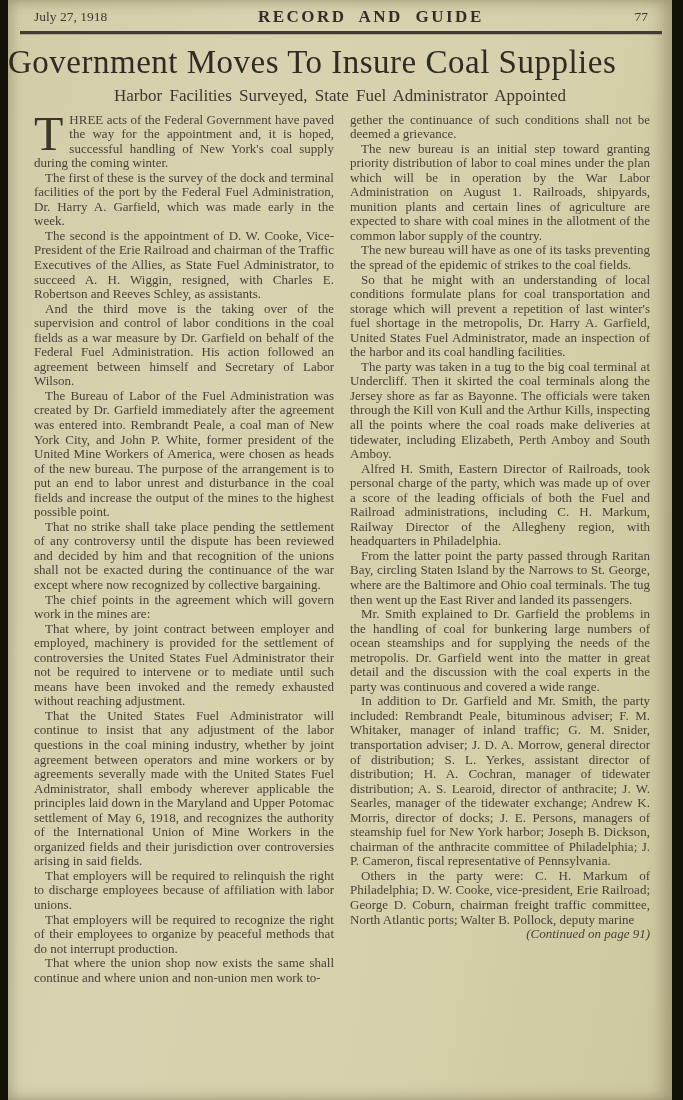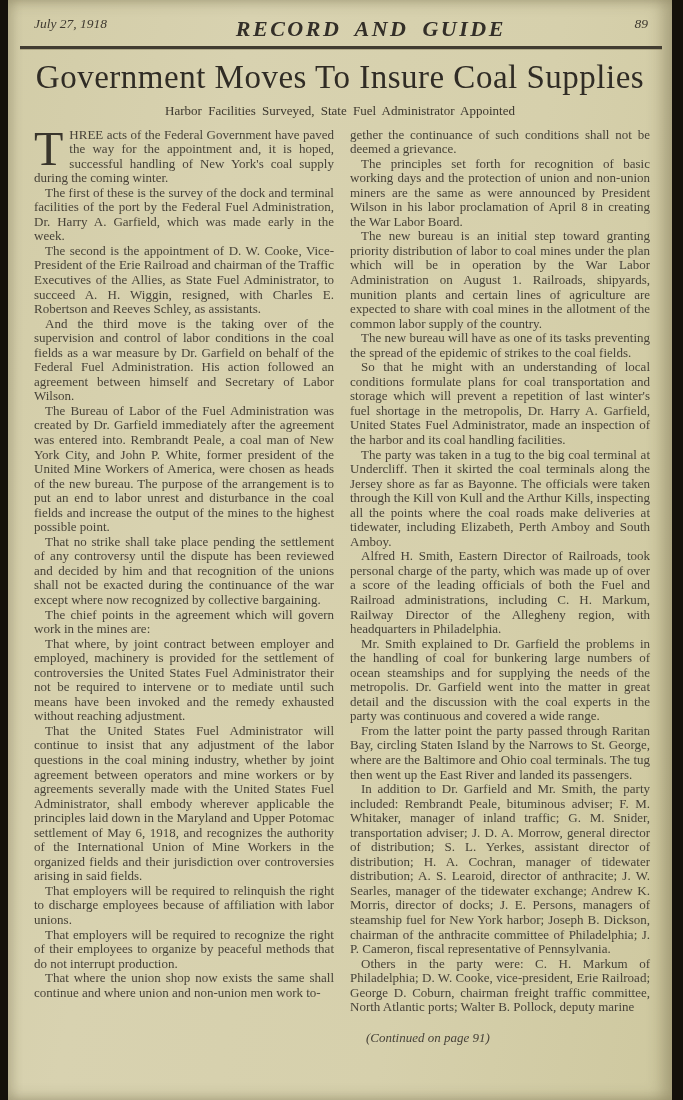--- a/index.html
+++ b/index.html
@@ -18,53 +18,51 @@
     width: 664px;
     height: 1100px;
     background: linear-gradient(100deg, #d2cca7 0%, #d8d2b0 28%, #d6d0ac 65%, #cec89f 100%);
     box-shadow: inset -9px 0 16px rgba(64,54,24,0.30), inset 6px 0 10px rgba(64,54,24,0.16);
     color: #47423a;
     overflow: hidden;
   }
   .masthead {
     display: flex;
     justify-content: space-between;
-    align-items: flex-start;
-    padding: 16px 24px 0 26px;
+    align-items: center;
+    padding: 7px 24px 0 26px;
     font-size: 13.5px;
     color: #3f3a31;
-    font-style: italic;
   }
   .masthead .mh-title {
     font-weight: bold;
-    font-size: 22px;
+    font-size: 17px;
     letter-spacing: 2.5px;
     word-spacing: 6px;
     color: #332f28;
   }
   .mh-rule {
     height: 3px;
     background: #413c31;
     margin: 4px 10px 0 12px;
     box-shadow: 0 1px 0 rgba(64,54,24,0.25);
   }
   h1.headline {
     margin: 10px 0 0 0;
-    text-align: center;
     font-weight: normal;
     font-size: 33px;
     line-height: 36px;
     letter-spacing: 0.5px;
     white-space: nowrap;
     color: #302c25;
   }
   .subhead {
     margin: 7px 0 0 0;
     text-align: center;
-    font-size: 13px;
+    font-size: 17px;
     line-height: 18.5px;
     font-weight: normal;
     word-spacing: 3px;
     color: #3c372e;
   }
   .subhead span { display: block; }
   .cols {
     display: flex;
     gap: 16px;
     padding: 7px 22px 0 26px;
@@ -77,36 +75,36 @@
   .para { margin: 0; text-indent: 11px; }
   .para.lead, .para.noindent { text-indent: 0; }
   .dropcap {
     float: left;
     font-size: 48px;
     line-height: 37px;
     padding: 2px 6px 0 0;
     color: #39352c;
   }
   .continued {
-    margin: 16px;
-    text-align: left;
+    margin: 0;
+    text-align: right;
     text-indent: 0;
     font-style: italic;
   }
 </style>
 </head>
 <body>
 
 <div class="scan">
   <div class="paper">
 
     <div class="masthead">
       <span class="mh-date">July 27, 1918</span>
       <span class="mh-title">RECORD AND GUIDE</span>
-      <span class="mh-page">89</span>
+      <span class="mh-page">77</span>
     </div>
 
     <div class="mh-rule"></div>
 
     <h1 class="headline">Government Moves To Insure Coal Supplies</h1>
 
     <h2 class="subhead">
       <span>Harbor Facilities Surveyed, State Fuel Administrator Appointed</span>
     </h2>
 
@@ -122,28 +120,27 @@
         <p class="para">The chief points in the agreement which will govern work in the mines are:</p>
         <p class="para">That where, by joint contract between employer and employed, machinery is provided for the settlement of controversies the United States Fuel Administrator their not be required to intervene or to mediate until such means have been invoked and the remedy exhausted without reaching adjustment.</p>
         <p class="para">That the United States Fuel Administrator will continue to insist that any adjustment of the labor questions in the coal mining industry, whether by joint agreement between operators and mine workers or by agreements severally made with the United States Fuel Administrator, shall embody wherever applicable the principles laid down in the Maryland and Upper Potomac settlement of May 6, 1918, and recognizes the authority of the International Union of Mine Workers in the organized fields and their jurisdiction over controversies arising in said fields.</p>
         <p class="para">That employers will be required to relinquish the right to discharge employees because of affiliation with labor unions.</p>
         <p class="para">That employers will be required to recognize the right of their employees to organize by peaceful methods that do not interrupt production.</p>
         <p class="para">That where the union shop now exists the same shall continue and where union and non-union men work to-</p>
       </div>
 
       <div class="col">
         <p class="para noindent">gether the continuance of such conditions shall not be deemed a grievance.</p>
-        <p class="para">The principles set forth for recognition of basic working days and the protection of union and non-union miners are the same as were announced by President Wilson in his labor proclamation of April 8 in creating the War Labor Board.</p>
         <p class="para">The new bureau is an initial step toward granting priority distribution of labor to coal mines under the plan which will be in operation by the War Labor Administration on August 1. Railroads, shipyards, munition plants and certain lines of agriculture are expected to share with coal mines in the allotment of the common labor supply of the country.</p>
         <p class="para">The new bureau will have as one of its tasks preventing the spread of the epidemic of strikes to the coal fields.</p>
         <p class="para">So that he might with an understanding of local conditions formulate plans for coal transportation and storage which will prevent a repetition of last winter's fuel shortage in the metropolis, Dr. Harry A. Garfield, United States Fuel Administrator, made an inspection of the harbor and its coal handling facilities.</p>
         <p class="para">The party was taken in a tug to the big coal terminal at Undercliff. Then it skirted the coal terminals along the Jersey shore as far as Bayonne. The officials were taken through the Kill von Kull and the Arthur Kills, inspecting all the points where the coal roads make deliveries at tidewater, including Elizabeth, Perth Amboy and South Amboy.</p>
         <p class="para">Alfred H. Smith, Eastern Director of Railroads, took personal charge of the party, which was made up of over a score of the leading officials of both the Fuel and Railroad administrations, including C. H. Markum, Railway Director of the Allegheny region, with headquarters in Philadelphia.</p>
+        <p class="para">From the latter point the party passed through Raritan Bay, circling Staten Island by the Narrows to St. George, where are the Baltimore and Ohio coal terminals. The tug then went up the East River and landed its passengers.</p>
         <p class="para">Mr. Smith explained to Dr. Garfield the problems in the handling of coal for bunkering large numbers of ocean steamships and for supplying the needs of the metropolis. Dr. Garfield went into the matter in great detail and the discussion with the coal experts in the party was continuous and covered a wide range.</p>
-        <p class="para">From the latter point the party passed through Raritan Bay, circling Staten Island by the Narrows to St. George, where are the Baltimore and Ohio coal terminals. The tug then went up the East River and landed its passengers.</p>
         <p class="para">In addition to Dr. Garfield and Mr. Smith, the party included: Rembrandt Peale, bituminous adviser; F. M. Whitaker, manager of inland traffic; G. M. Snider, transportation adviser; J. D. A. Morrow, general director of distribution; S. L. Yerkes, assistant director of distribution; H. A. Cochran, manager of tidewater distribution; A. S. Learoid, director of anthracite; J. W. Searles, manager of the tidewater exchange; Andrew K. Morris, director of docks; J. E. Persons, managers of steamship fuel for New York harbor; Joseph B. Dickson, chairman of the anthracite committee of Philadelphia; J. P. Cameron, fiscal representative of Pennsylvania.</p>
         <p class="para">Others in the party were: C. H. Markum of Philadelphia; D. W. Cooke, vice-president, Erie Railroad; George D. Coburn, chairman freight traffic committee, North Atlantic ports; Walter B. Pollock, deputy marine</p>
         <p class="continued">(Continued on page 91)</p>
       </div>
 
     </div>
   </div>
 </div>
 
 </body></html>

